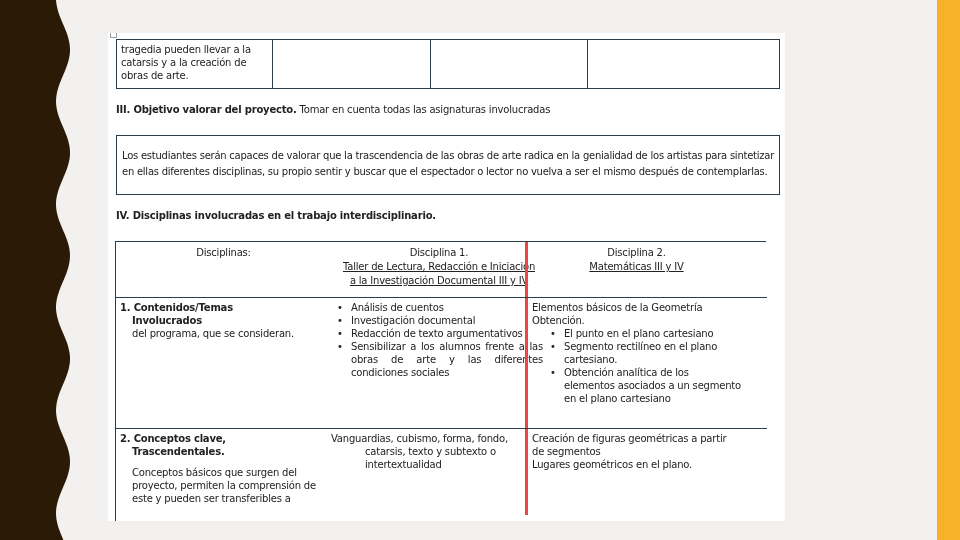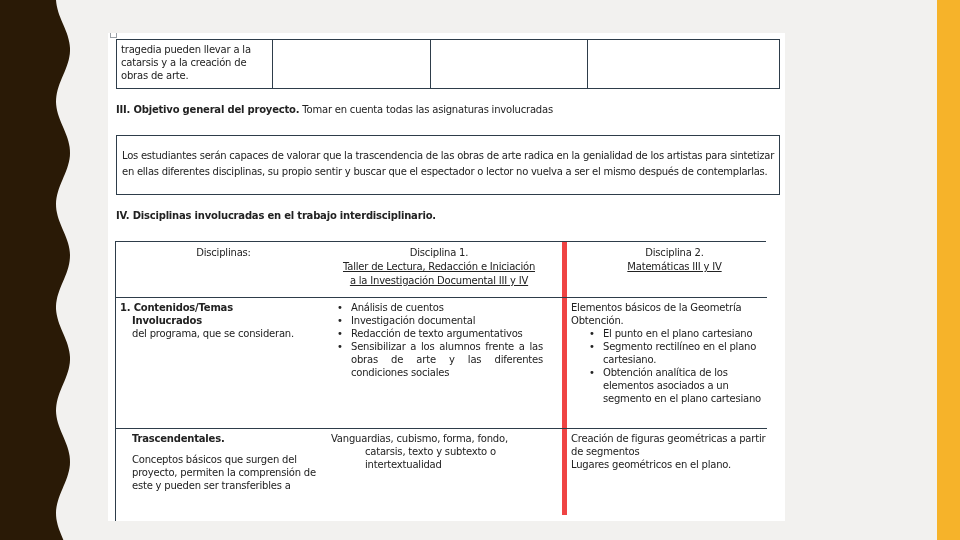--- a/index.html
+++ b/index.html
@@ -50,21 +50,21 @@
     border-top: 1px solid #2e3d4a; border-left: 1px solid #2e3d4a; border-bottom: 1px solid #2e3d4a;
   }
   .row { position: absolute; left: 0; width: 651px; border-bottom: 1px solid #2e3d4a; }
   .row:last-child { border-bottom: none; }
   .r0 { top: 0; height: 56px; }
   .r1 { top: 56px; height: 131px; }
   .r2 { top: 187px; height: 86px; }
   .col { position: absolute; top: 0; height: 100%; }
   .col1 { left: 0; width: 215px; }
   .col2 { left: 215px; width: 216px; }
-  .col3 { left: 446px; width: 220px; border-left: 5px solid #ef4444; }
+  .col3 { left: 409px; width: 220px; border-left: 3px solid #ef4444; }
 
   .hdr { text-align: center; padding-top: 4px; }
   .hdr .t { line-height: 14px; }
   .r0 .col1 .t { padding-top: 0; }
 
   .ul-list { list-style: none; }
   .ul-list li { position: relative; padding-left: 20px; }
   .ul-list li::before { content: "\2022"; position: absolute; left: 6px; top: 0; font-size: 10px; }
   .just { text-align: justify; }
 </style>
@@ -80,21 +80,21 @@
   <div class="anchor-mark"></div>
 
   <div id="prev-table">
     <div class="cell c1 t">tragedia pueden llevar a la catarsis y a la creación de obras de arte.</div>
     <div class="cell c2 t"></div>
     <div class="cell c3 t"></div>
     <div class="cell c4 t"></div>
   </div>
 
   <div id="sec3-heading" class="t">
-    <span class="b">III. Objetivo general del proyecto.</span><span> Tomar en cuenta todas las asignaturas involucradas</span>
+    <span class="b">III. Objetivo valorar del proyecto.</span><span> Tomar en cuenta todas las asignaturas involucradas</span>
   </div>
 
   <div id="sec3-box">
     <p>Los estudiantes serán capaces de valorar que la trascendencia de las obras de arte radica en la genialidad de los artistas para sintetizar en ellas diferentes disciplinas, su propio sentir y buscar que el espectador o lector no vuelva a ser el mismo después de contemplarlas.</p>
   </div>
 
   <div id="sec4-heading" class="t b">IV. Disciplinas involucradas en el trabajo interdisciplinario.</div>
 
   <div id="disc-table">
 
@@ -132,20 +132,21 @@
         <ul class="ul-list" style="padding-left:12px;">
           <li class="t">El punto en el plano cartesiano</li>
           <li class="t">Segmento rectilíneo en el plano cartesiano.</li>
           <li class="t">Obtención analítica de los elementos asociados a un segmento en el plano cartesiano</li>
         </ul>
       </div>
     </div>
 
     <div class="row r2">
       <div class="col col1" style="padding:3px 4px;">
+        <div class="t b">2. Conceptos clave,</div>
         <div class="t b" style="padding-left:12px;">Trascendentales.</div>
         <div class="t" style="padding-left:12px;margin-top:8px;">Conceptos básicos que surgen del proyecto, permiten la comprensión de este y pueden ser transferibles a</div>
       </div>
       <div class="col col2" style="padding:3px 4px 0 0;">
         <div class="t" style="padding-left:34px; text-indent:-34px;">Vanguardias, cubismo, forma, fondo, catarsis, texto y subtexto o intertextualidad</div>
       </div>
       <div class="col col3" style="padding:3px 4px;">
         <div class="t">Creación de figuras geométricas a partir de segmentos</div>
         <div class="t">Lugares geométricos en el plano.</div>
       </div>

